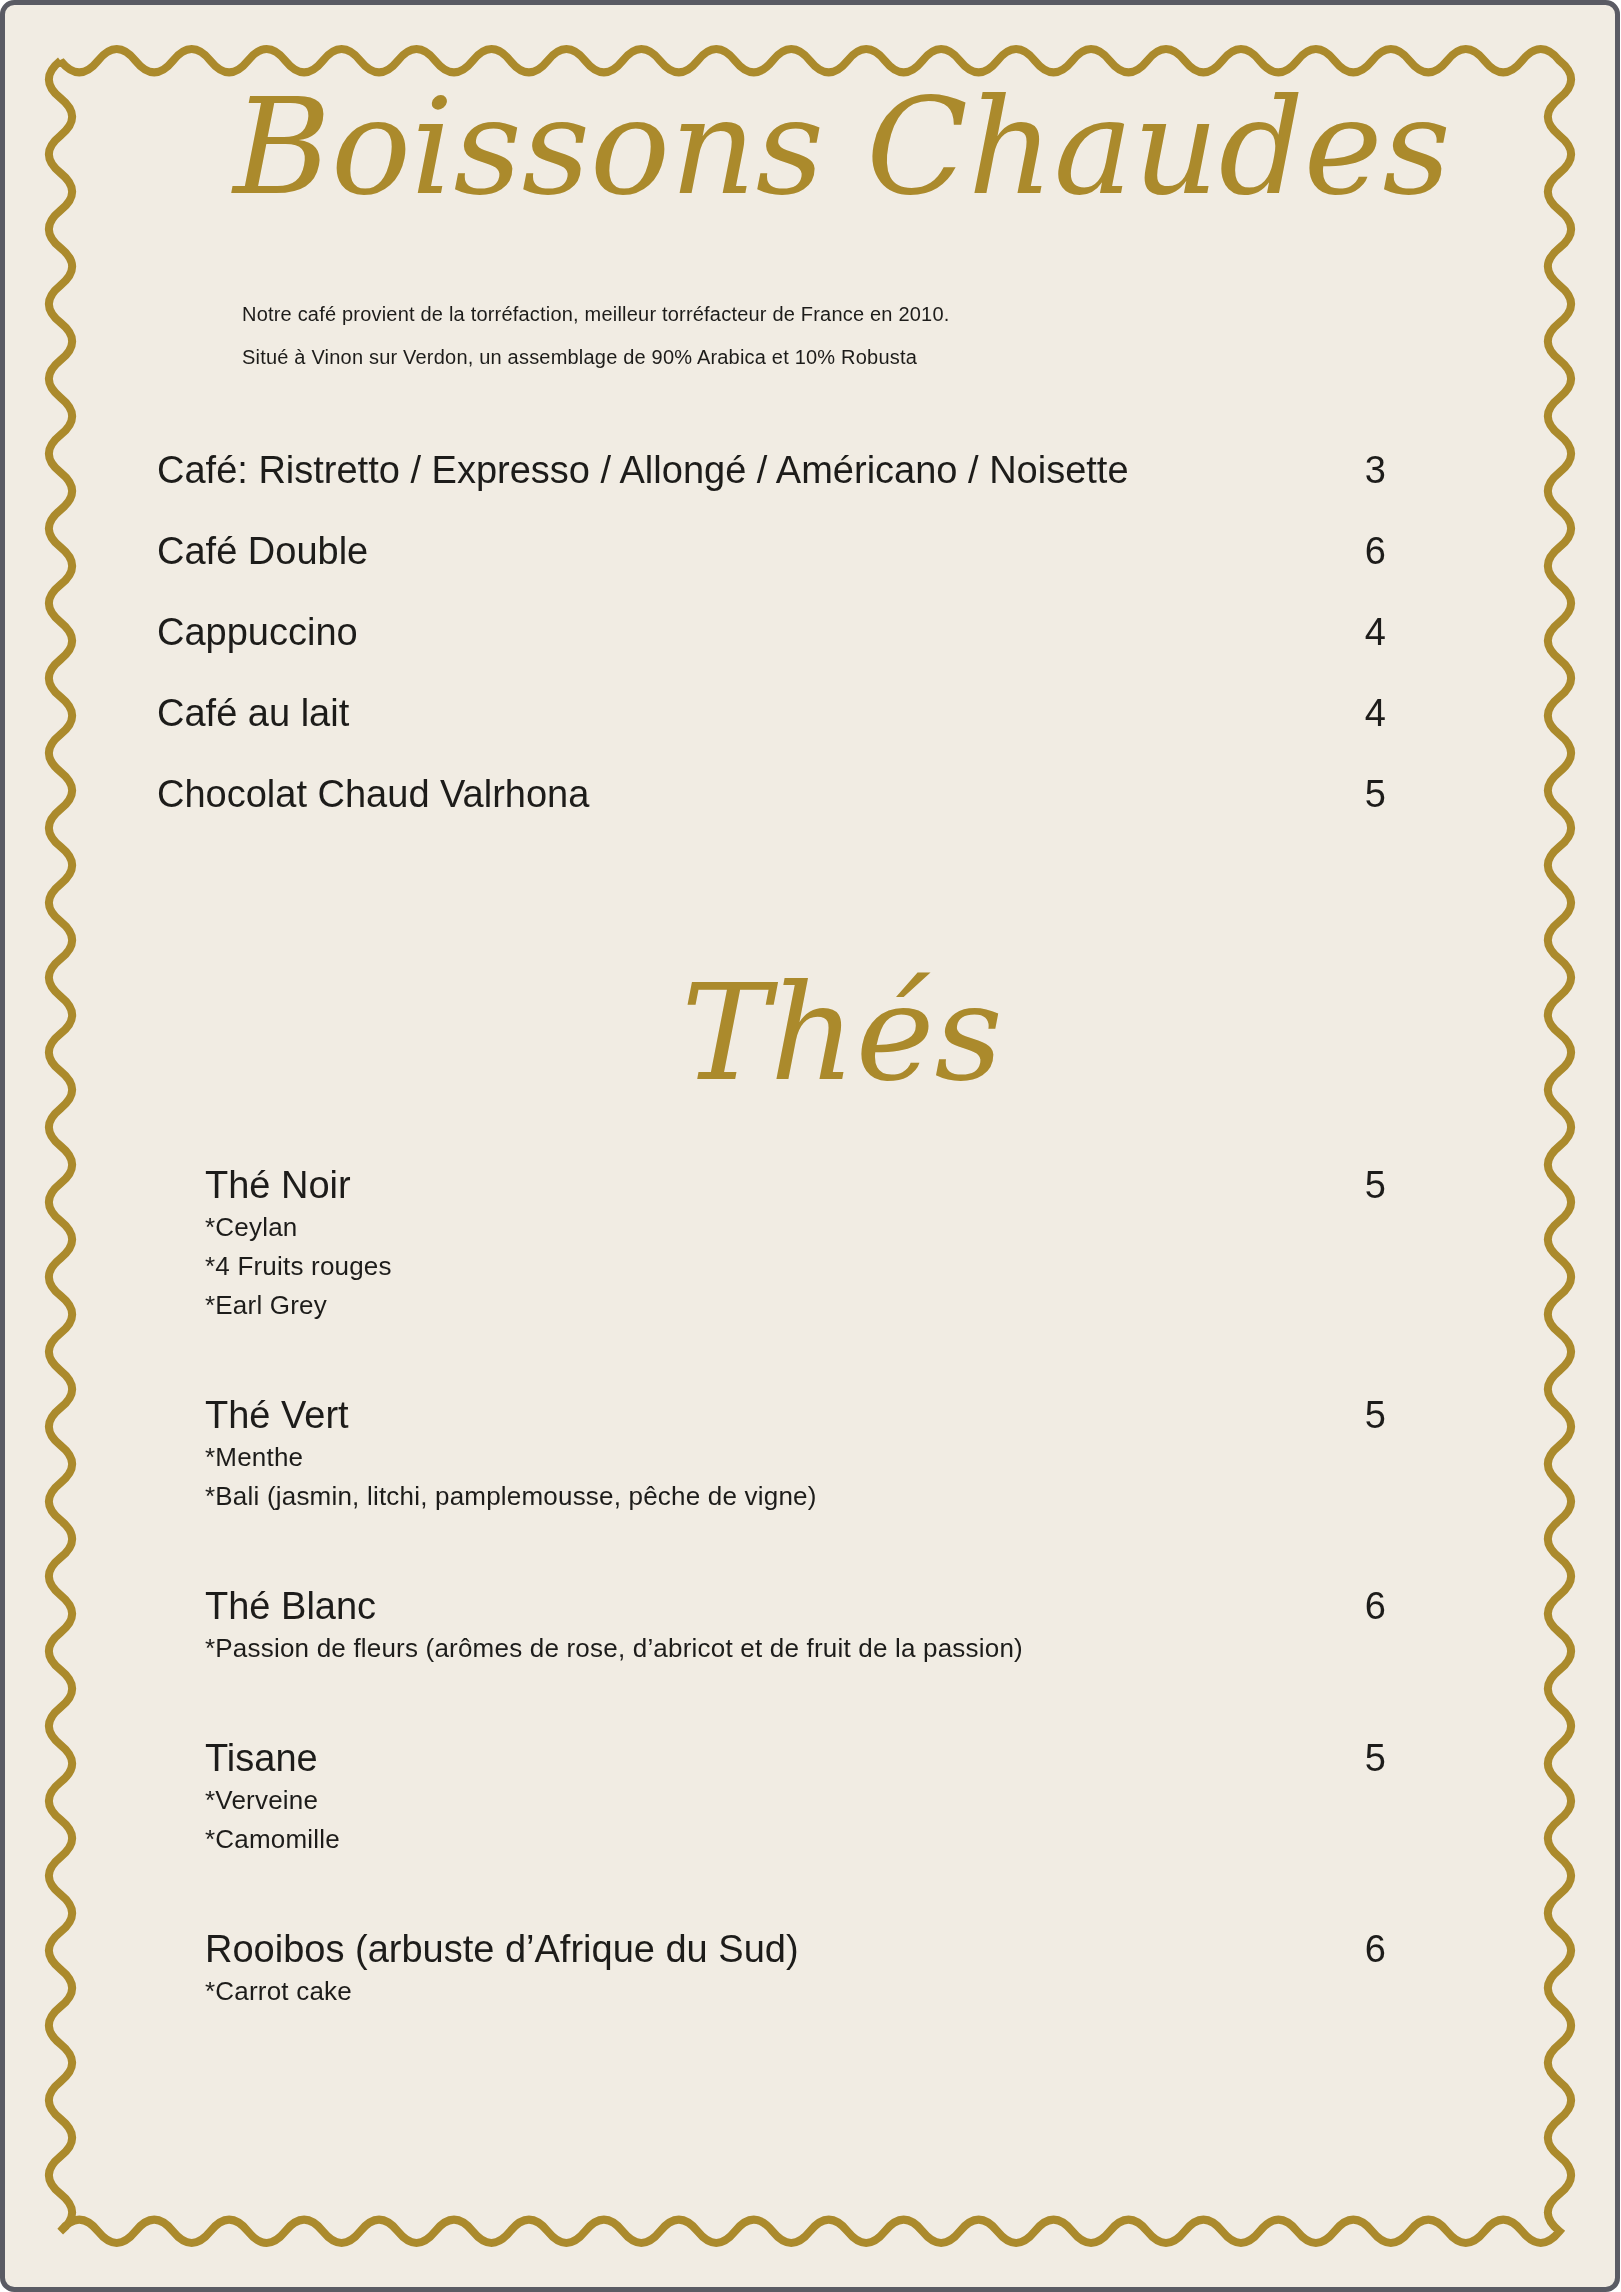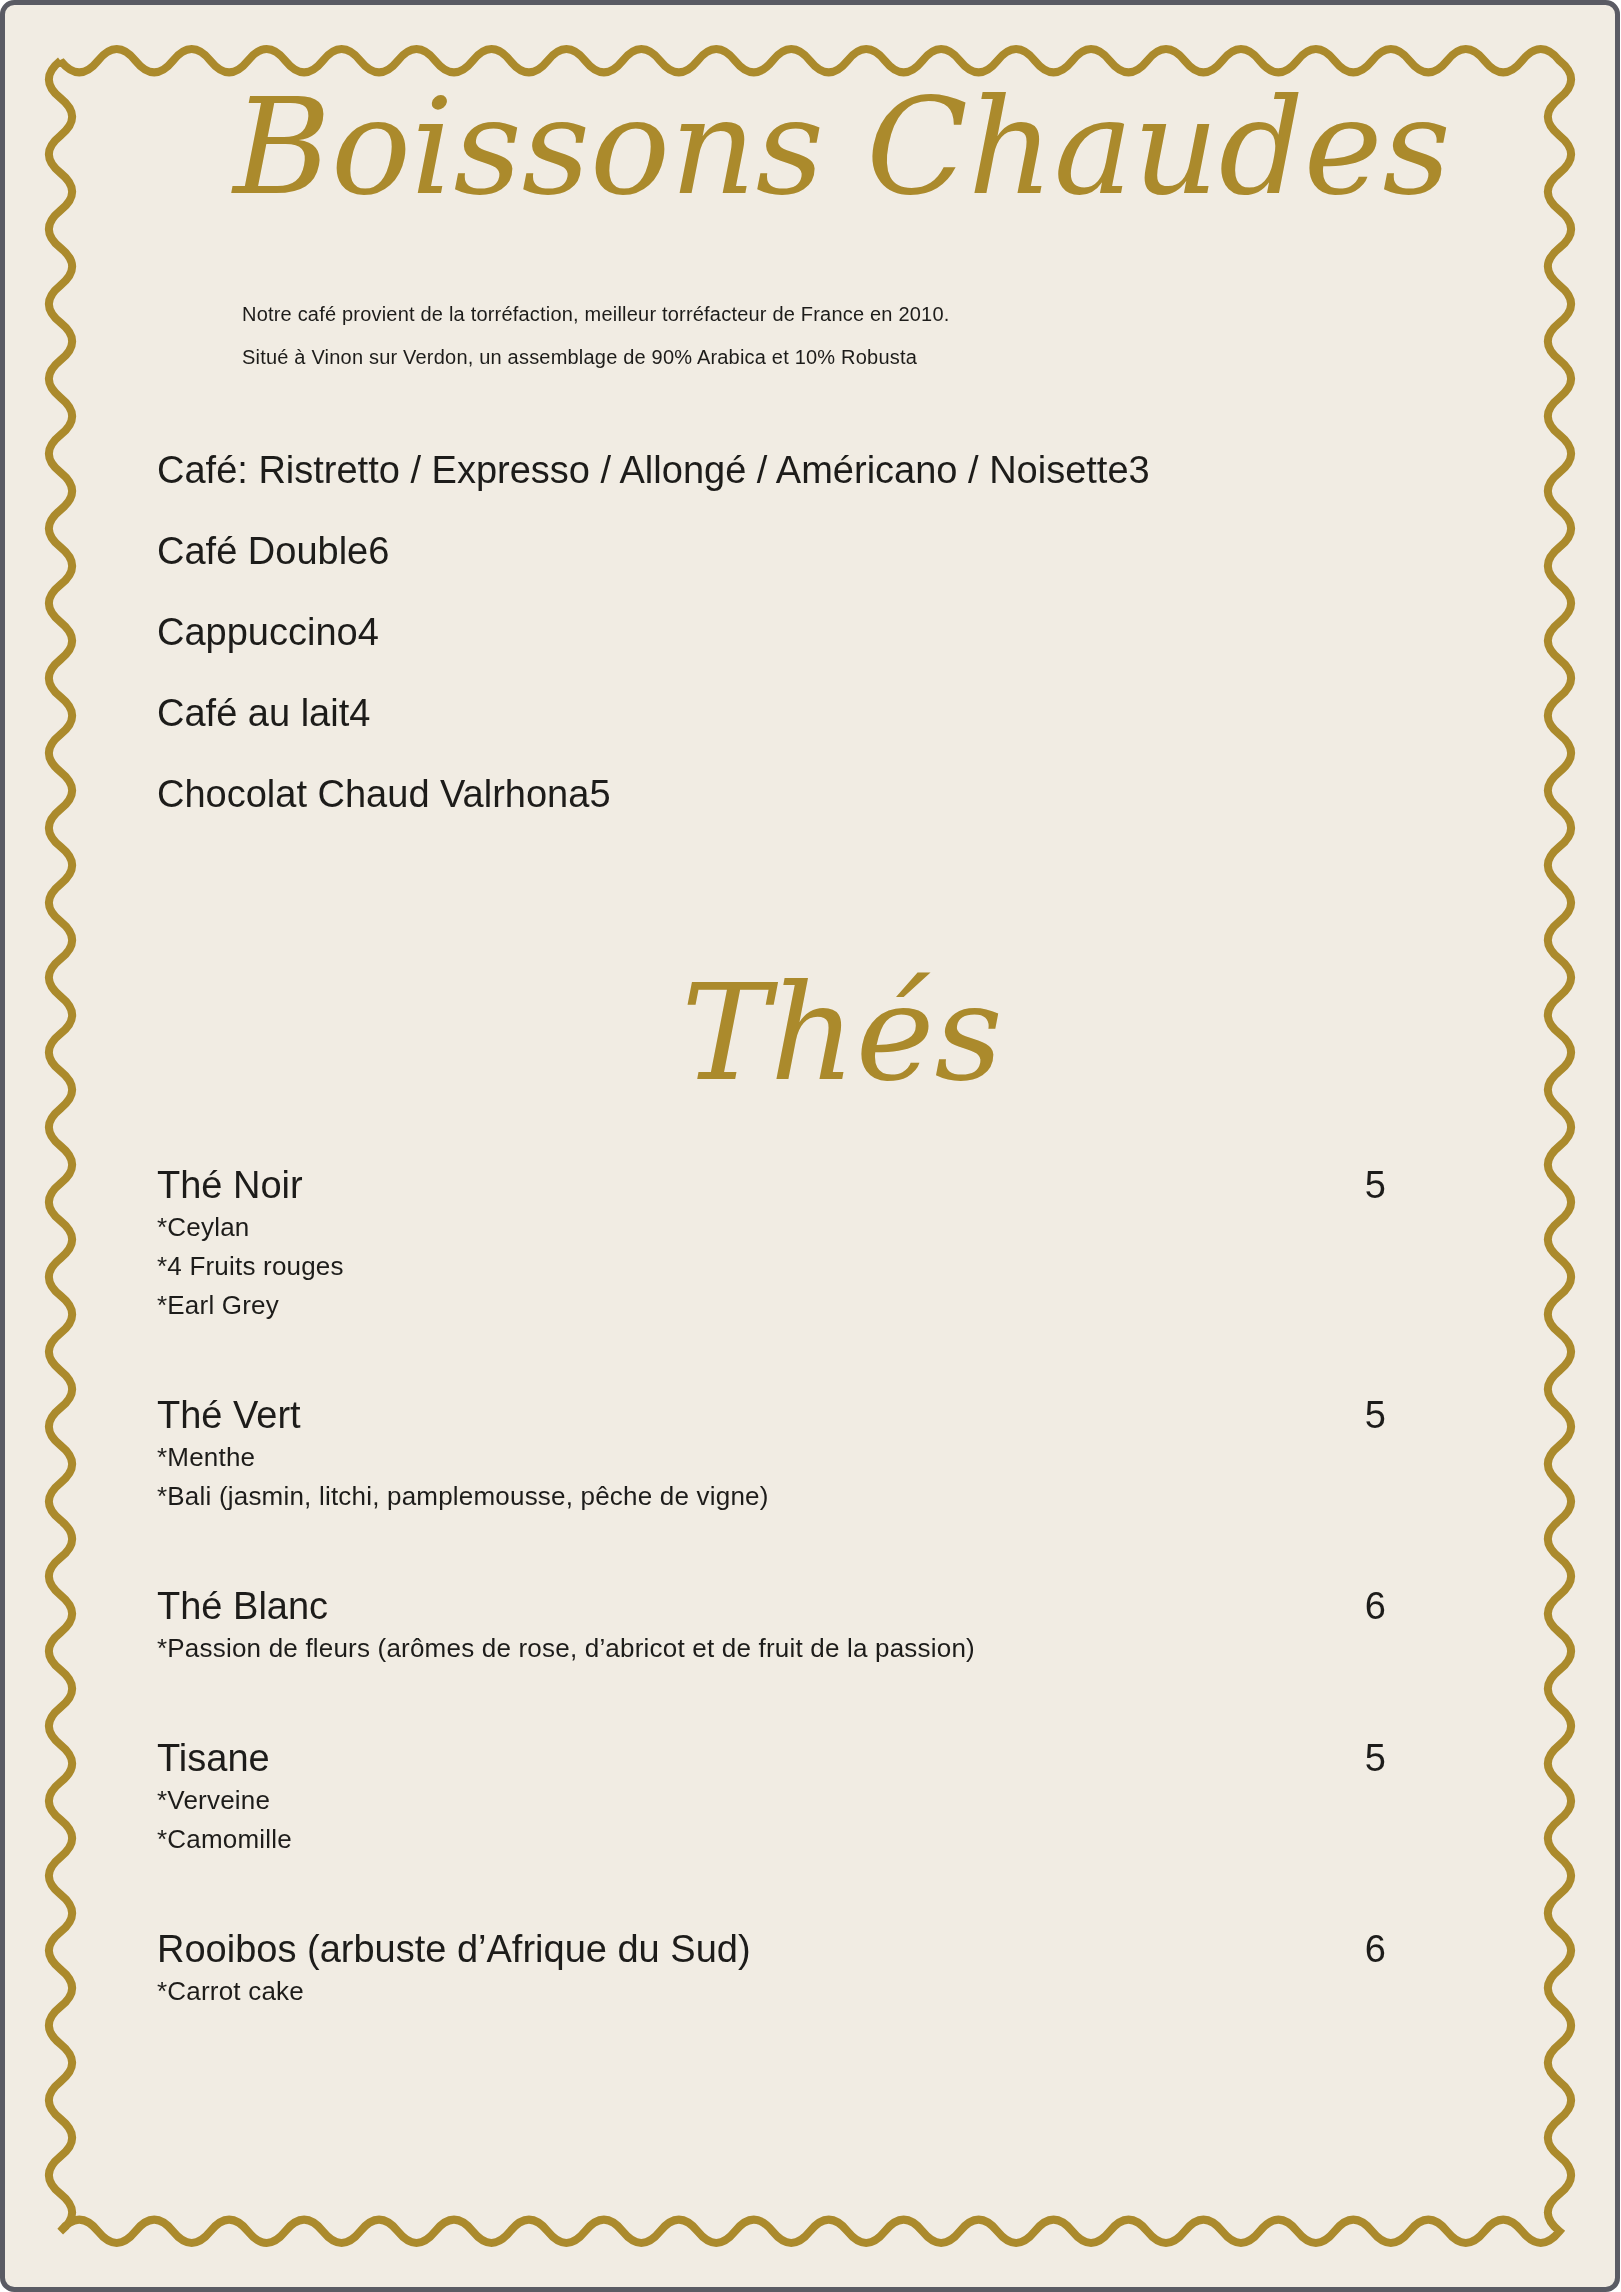--- a/index.html
+++ b/index.html
@@ -26,25 +26,25 @@
   #tea-title{top:942px;font-size:133px;line-height:1.3;}
   .intro{
     position:absolute;top:288px;left:237px;right:152px;
     font-size:20px;line-height:43px;
     letter-spacing:0.2px;
   }
   .menu-rows{position:absolute;left:152px;width:1229px;}
   #coffee-list{top:443px;}
   .coffee-row{
     height:81px;
-    display:flex;align-items:flex-start;
+    display:flex;justify-content:space-between;align-items:flex-start;
     font-size:38px;line-height:45px;
   }
   #tea-list{top:1158px;}
-  .tea-section{margin-bottom:68px;}
+  .tea-section{margin-bottom:68px;margin-left:48px;}
   .tea-head{
     display:flex;justify-content:space-between;align-items:flex-start;
     font-size:38px;line-height:45px;
   }
   .tea-sub{font-size:26px;line-height:39px;letter-spacing:0.2px;}
   .price{font-size:38px;line-height:45px;text-align:right;}
 </style>
 </head>
 <body>
 

